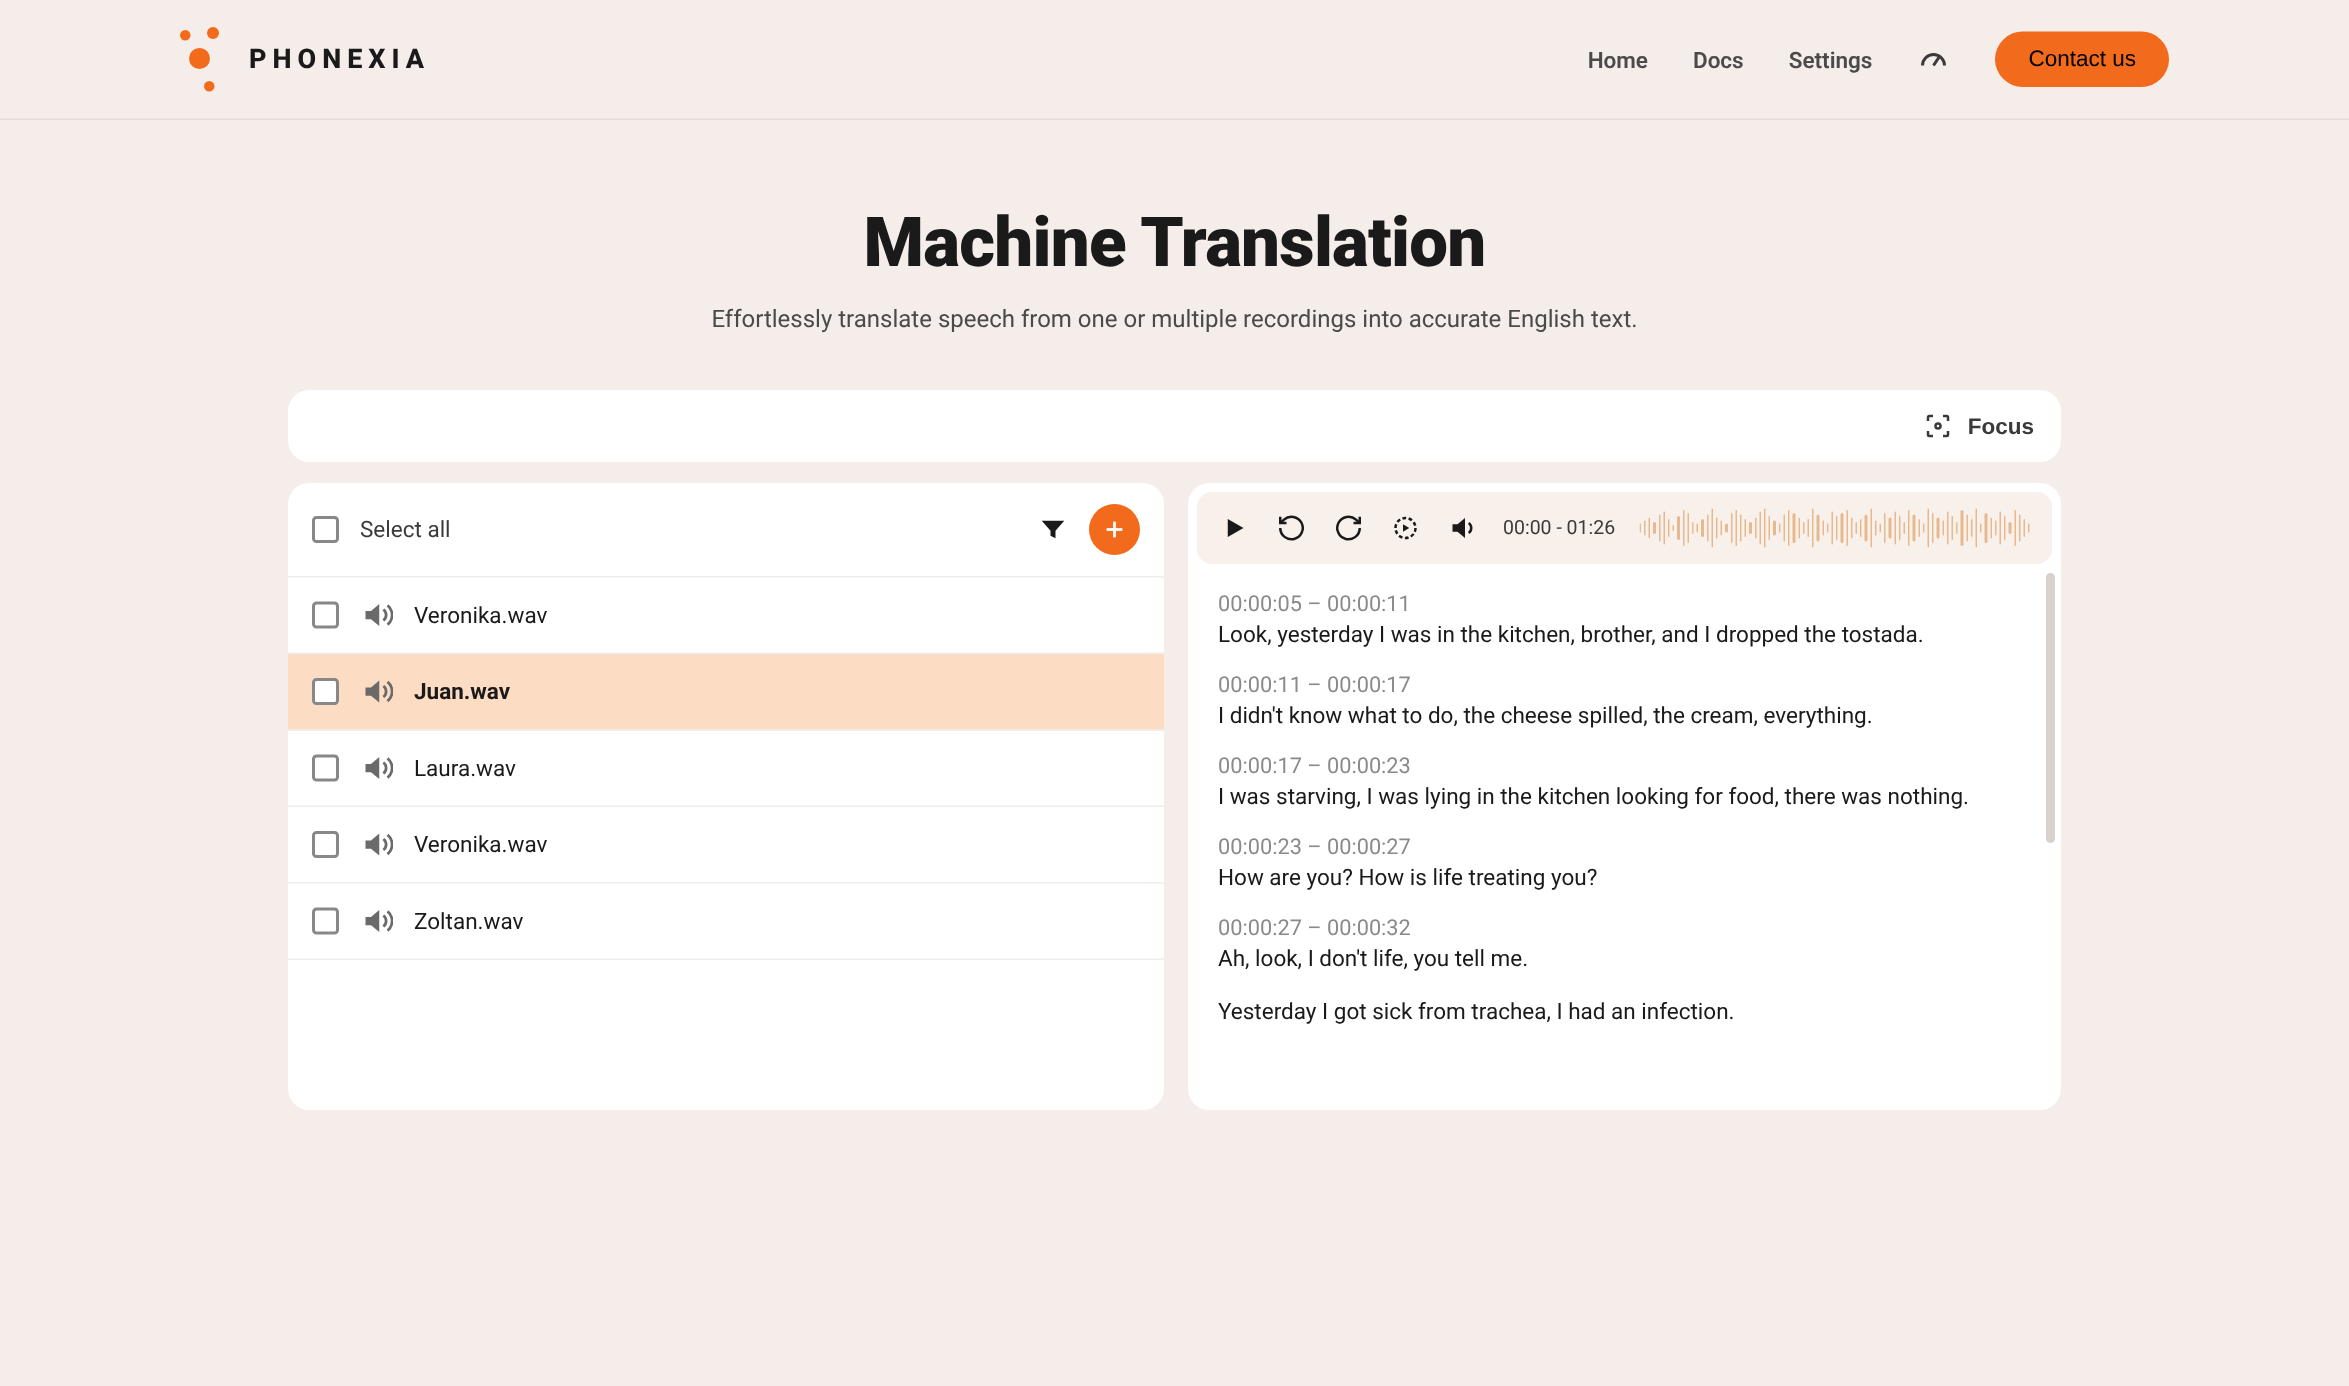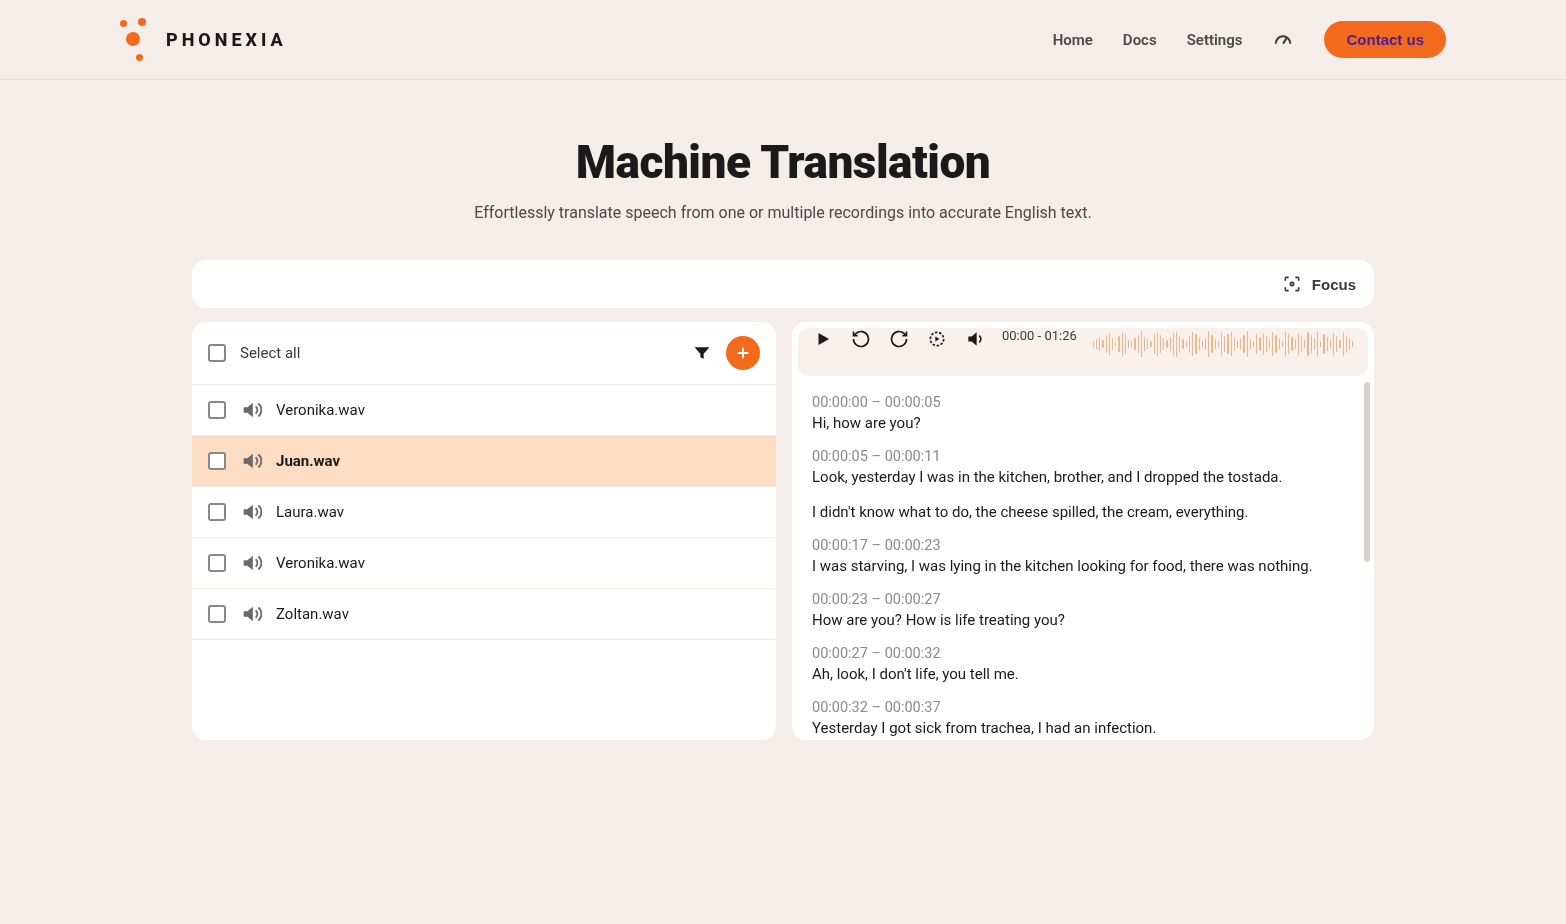--- a/index.html
+++ b/index.html
@@ -27,22 +27,22 @@
 .logo-dots .d { position: absolute; border-radius: 50%; background: #f26a1b; }
 .logo-dots .d1 { width: 7px; height: 7px; top: 2px; left: 0; }
 .logo-dots .d2 { width: 8px; height: 8px; top: 0; left: 18px; }
 .logo-dots .d3 { width: 14px; height: 14px; top: 14px; left: 6px; }
 .logo-dots .d4 { width: 7px; height: 7px; top: 36px; left: 16px; }
 .logo-text { font-weight: 800; letter-spacing: 4px; font-size: 18px; color: #1a1a1a; }
 .nav { display: flex; align-items: center; gap: 30px; }
 .nav a { color: #4a4a4a; text-decoration: none; font-weight: 600; font-size: 15px; }
 .nav .gauge { width: 22px; height: 22px; display:flex; align-items:center; justify-content:center; }
 .contact-btn {
-  background: #f26a1b; color: #4c1d95; border: none; border-radius: 999px;
-  padding: 10px 22px; font-weight: 700; font-size: 15px; cursor: pointer;
+  background: #f26a1b; color: #000000; border: none; border-radius: 999px;
+  padding: 10px 22px; font-weight: 400; font-size: 15px; cursor: pointer;
 }
 
 
 .title-area { text-align: center; margin-top: 55px; }
 .title-area h1 { font-size: 46px; font-weight: 900; color: #1a1a1a; letter-spacing: -0.5px; }
 .title-area p { margin-top: 14px; font-size: 16px; color: #4a4a4a; }
 
 
 .container { width: 1182px; margin: 38px auto 0; }
 
@@ -82,21 +82,21 @@
   display: flex; align-items: center; gap: 14px;
   padding: 14px 16px; border-bottom: 1px solid #f0ece8;
   font-size: 15px; cursor: pointer;
 }
 .file-row.selected { background: #fcdcc3; font-weight: 700; }
 .speaker-icon { width: 22px; height: 22px; flex-shrink:0; }
 
 
 .player-bar {
   background: #f8f1eb; height: 48px; margin: 6px; border-radius: 10px;
-  display: flex; gap: 16px; padding: 0 14px;
+  display: flex; align-items: center; gap: 16px; padding: 0 14px;
 }
 .player-bar .ctrl { width: 22px; height: 22px; display:flex; align-items:center; justify-content:center; cursor:pointer; }
 .time-label { font-size: 13px; color: #3a3a3a; white-space: nowrap; }
 .waveform { flex: 1; height: 32px; display:flex; align-items:center; gap:2px; overflow:hidden; opacity:0.45; }
 .waveform .bar { width: 1.5px; background: #d6751f; border-radius:1px; }
 
 
 .transcript { padding: 12px 20px 20px 20px; height: calc(100% - 60px); overflow-y: auto; }
 .segment { margin-bottom: 14px; }
 .segment .ts { font-size: 14.5px; color: #8a8a8a; margin-bottom: 2px; }
@@ -352,43 +352,39 @@
             <div class="bar" style="height: 16px;"></div>
             <div class="bar" style="height: 8px;"></div>
             <div class="bar" style="height: 24px;"></div>
             <div class="bar" style="height: 18px;"></div>
             <div class="bar" style="height: 12px;"></div>
             <div class="bar" style="height: 6px;"></div>
           </div>
       </div>
       <div class="transcript" id="transcript">
           <div class="segment">
-    <div class="ts">00:00:00 – 00:00:05</div>
-    <div class="txt">Hi, how are you?</div>
-          </div>
-          <div class="segment">
     <div class="ts">00:00:05 – 00:00:11</div>
     <div class="txt">Look, yesterday I was in the kitchen, brother, and I dropped the tostada.</div>
           </div>
           <div class="segment">
+    <div class="ts">00:00:11 – 00:00:17</div>
     <div class="txt">I didn't know what to do, the cheese spilled, the cream, everything.</div>
           </div>
           <div class="segment">
     <div class="ts">00:00:17 – 00:00:23</div>
     <div class="txt">I was starving, I was lying in the kitchen looking for food, there was nothing.</div>
           </div>
           <div class="segment">
     <div class="ts">00:00:23 – 00:00:27</div>
     <div class="txt">How are you? How is life treating you?</div>
           </div>
           <div class="segment">
     <div class="ts">00:00:27 – 00:00:32</div>
     <div class="txt">Ah, look, I don't life, you tell me.</div>
           </div>
           <div class="segment">
-    <div class="ts">00:00:32 – 00:00:37</div>
     <div class="txt">Yesterday I got sick from trachea, I had an infection.</div>
           </div>
         </div>
       <div class="scrollbar-track"></div>
     </div>
   </div>
 </div>
 
 </body></html>

